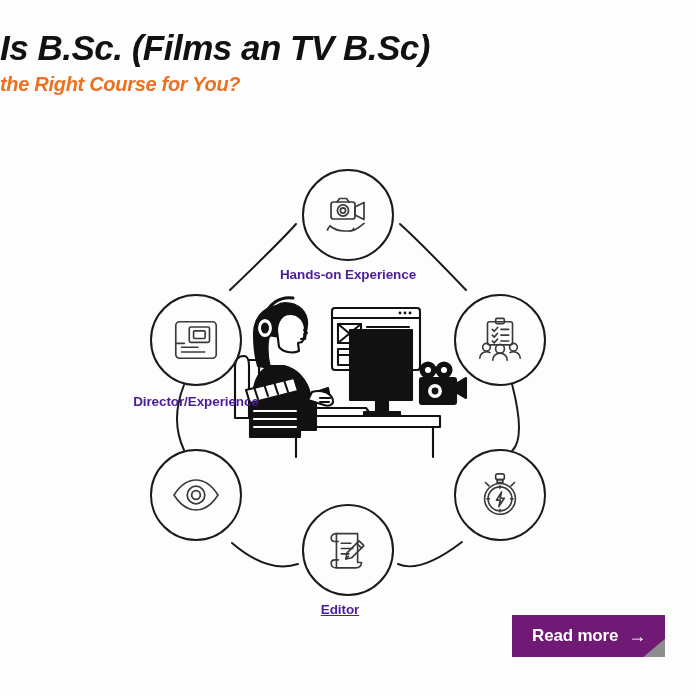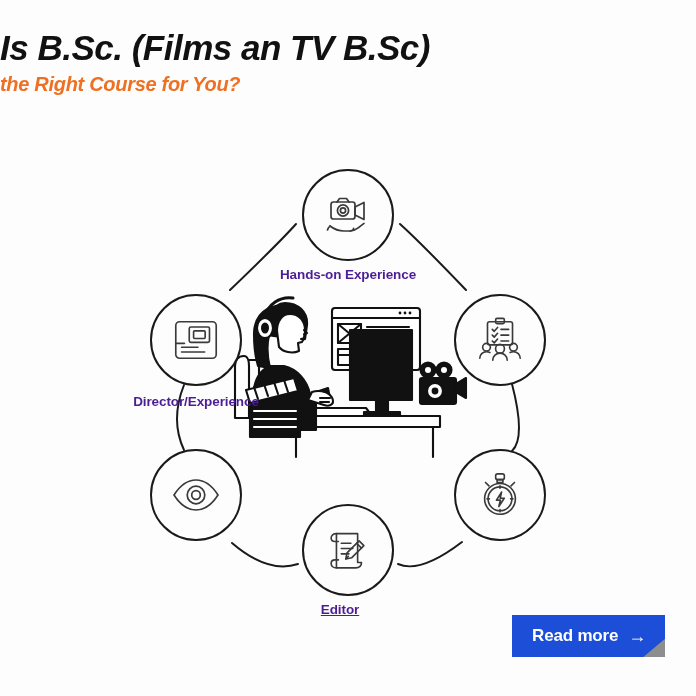--- a/index.html
+++ b/index.html
@@ -105,21 +105,21 @@
     margin-left: -120px;
     margin-top: -95px;
     z-index: 3;
   }
 
   
   #read-more {
     position: absolute;
     right: 31px;
     bottom: 39px;
-    background: #1d4ed8;
+    background: #701a75;
     color: #ffffff;
     font-size: 17px;
     font-weight: 700;
     padding: 11px 19px 11px 20px;
     display: flex;
     align-items: center;
     gap: 10px;
     letter-spacing: -0.2px;
     z-index: 10;
     overflow: hidden;

